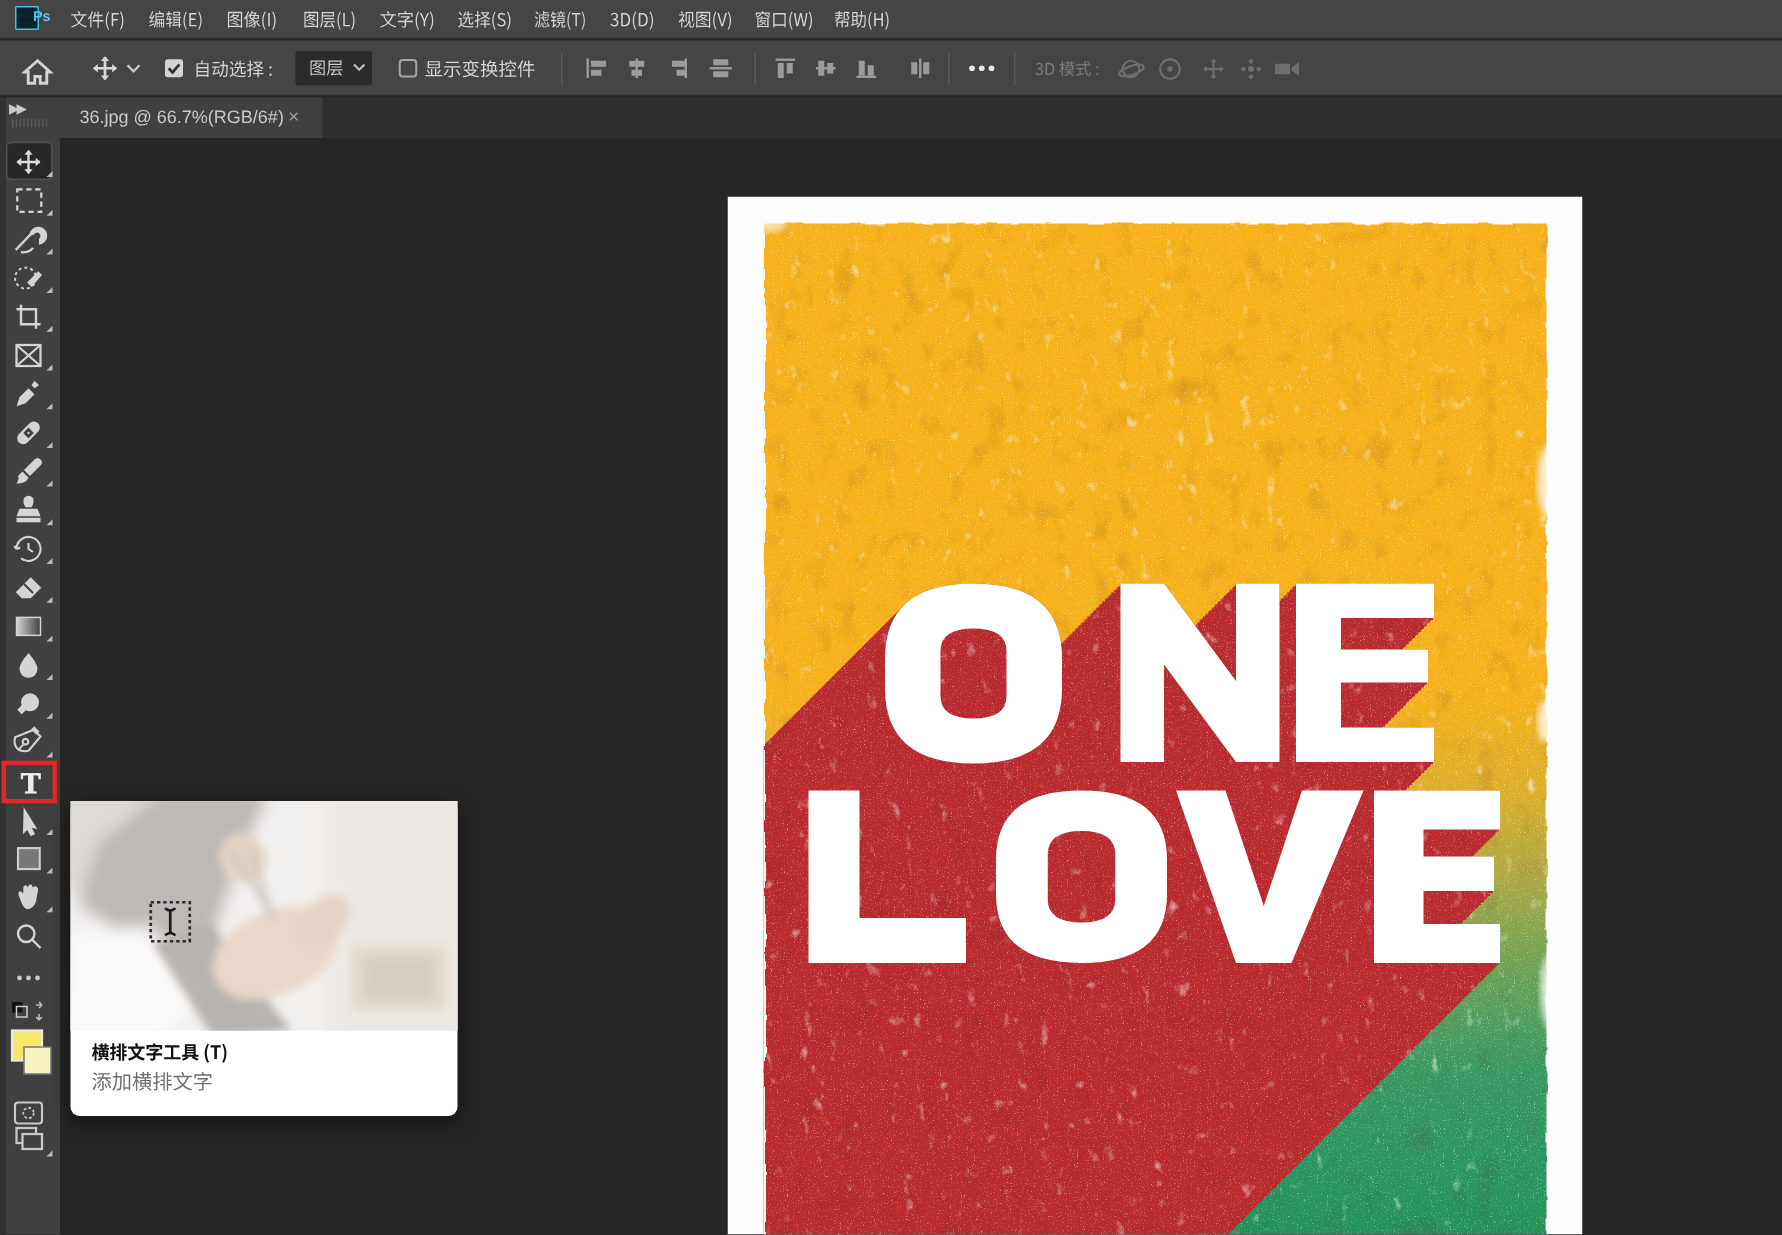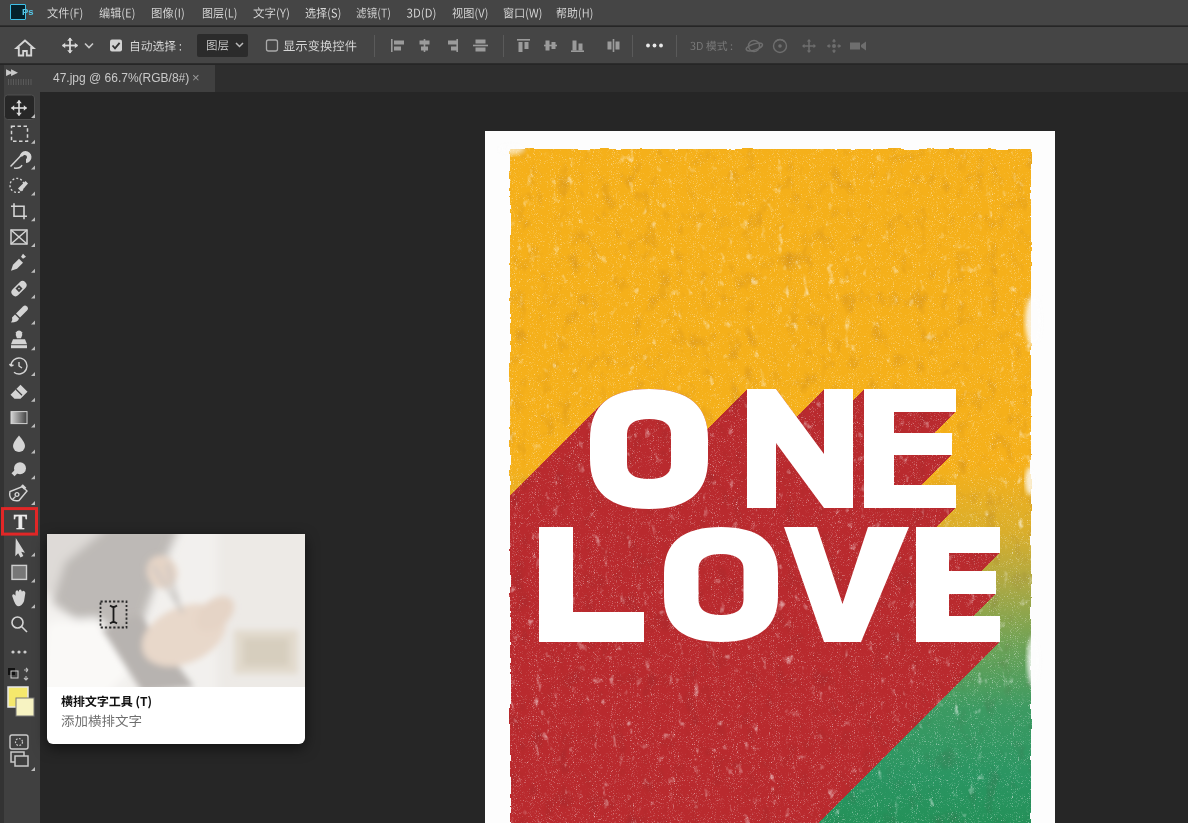--- a/index.html
+++ b/index.html
@@ -152,21 +152,21 @@
         <path d="M-7 0 l2.5 -2.2 v4.4z M7 0 l-2.5 -2.2 v4.4z M0 -7 l-2.2 2.5 h4.4z M0 7 l-2.2 -2.5 h4.4z" fill="#6e6e6e" stroke="none"></path>
       </g>
 <g transform="translate(858,19)">
         <rect x="-8" y="-3.5" width="10" height="7" fill="#6e6e6e" stroke="none"></rect>
         <path d="M3 -1 l5 -3.5 v9 l-5 -3.5z" fill="#6e6e6e" stroke="none"></path>
       </g>
 </g>
 </svg>
 <div id="tabrow"></div>
 <div class="abs" style="left:40px;top:65px;width:175px;height:27px;background:#404040;"></div>
-<div class="abs" style="left:53px;top:65px;width:175px;height:27px;color:#c9c9c9;font-size:12px;line-height:27px;">47.jpg @ 66.7%(RGB/8#)</div>
+<div class="abs" style="left:53px;top:65px;width:175px;height:27px;color:#c9c9c9;font-size:12px;line-height:27px;">36.jpg @ 66.7%(RGB/6#)</div>
 <div class="abs" style="left:192px;top:65px;color:#9a9a9a;font-size:13px;line-height:26px;">×</div>
 <div class="abs" style="left:6px;top:67px;color:#c9c9c9;font-size:9px;letter-spacing:-2px;z-index:5;">▶▶</div>
 <svg class="abs" style="left:8px;top:79px;z-index:5" width="26" height="6">
     <g stroke="#5a5a5a" stroke-width="1">
       <line x1="0.5" y1="0" x2="0.5" y2="6"></line>
       <line x1="3.0" y1="0" x2="3.0" y2="6"></line>
       <line x1="5.5" y1="0" x2="5.5" y2="6"></line>
       <line x1="8.0" y1="0" x2="8.0" y2="6"></line>
       <line x1="10.5" y1="0" x2="10.5" y2="6"></line>
       <line x1="13.0" y1="0" x2="13.0" y2="6"></line>

